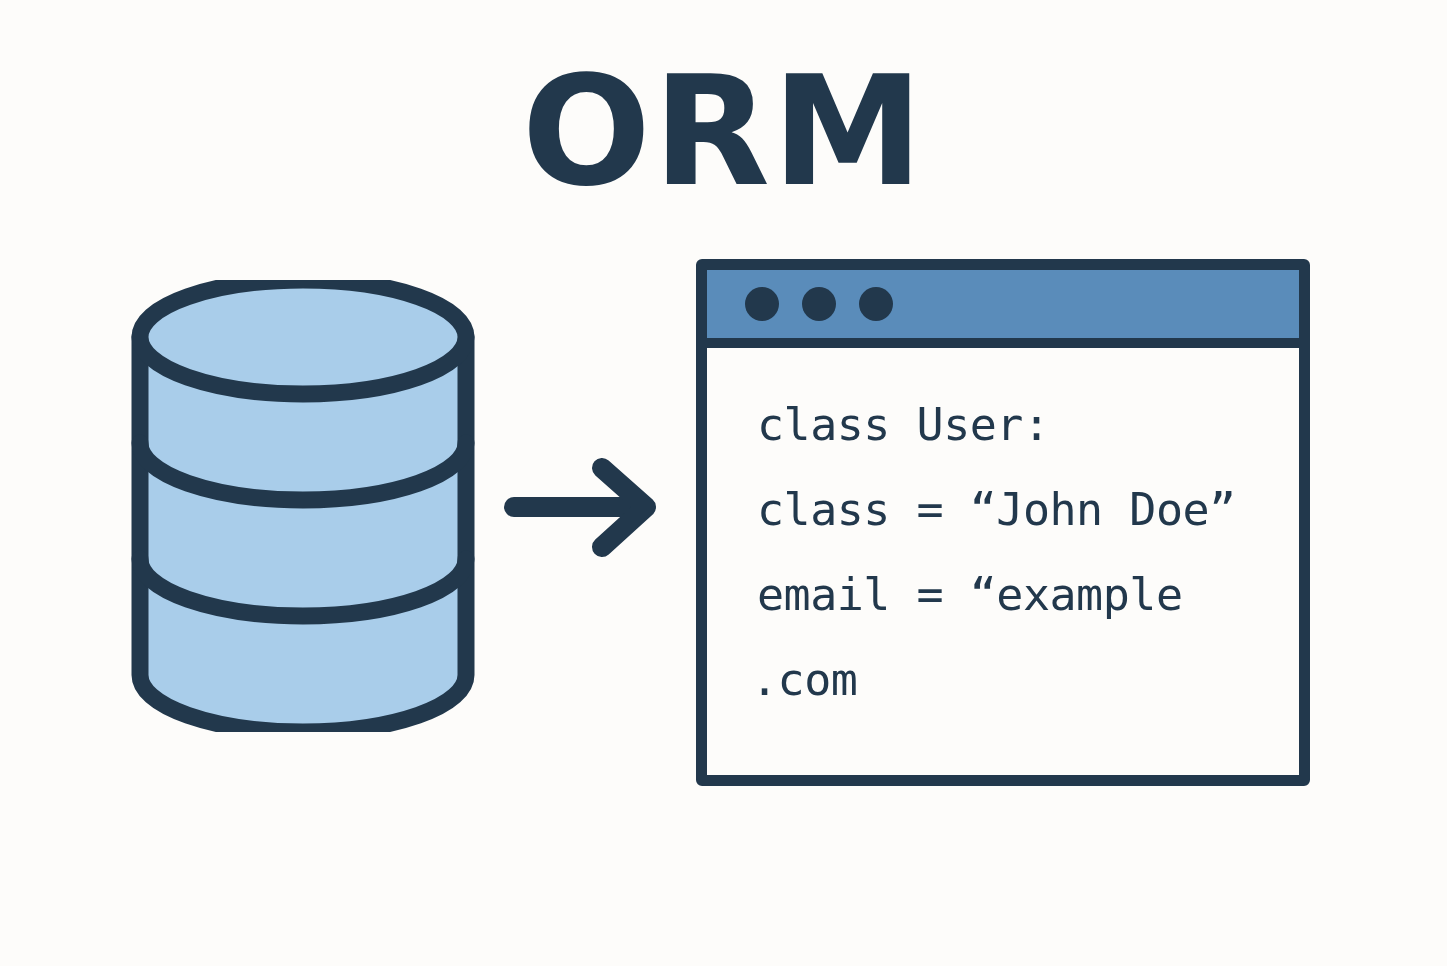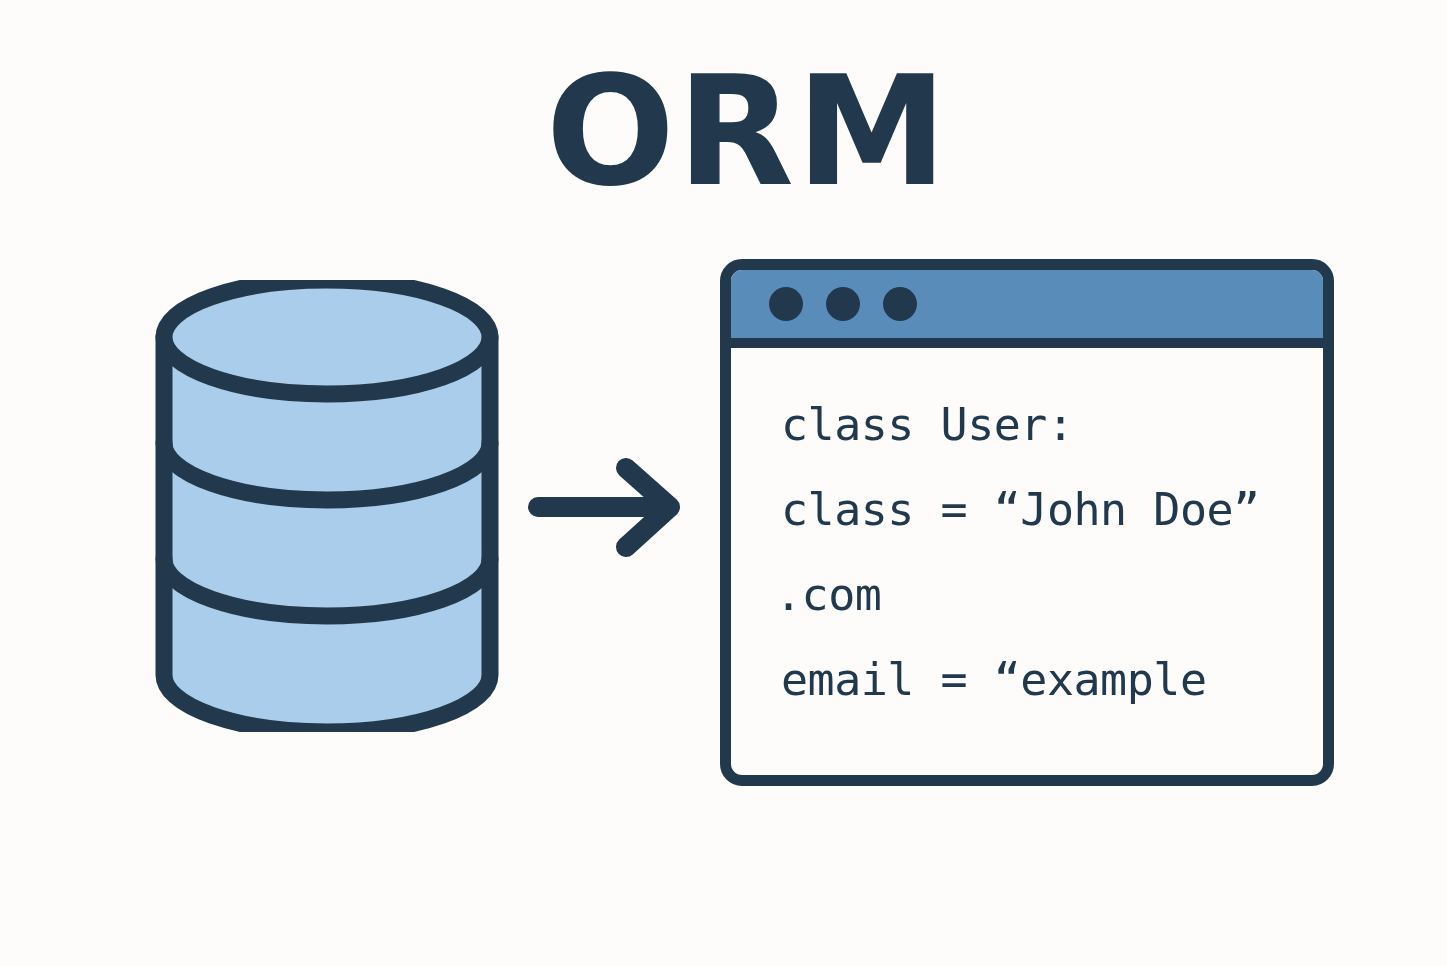--- a/index.html
+++ b/index.html
@@ -15,21 +15,20 @@
     position: relative;
   }
 
   #stage {
     position: absolute;
     left: 0;
     top: 0;
     width: 1212px;
     height: 966px;
     background: #fdfcfa;
-    margin-left: 24px;
   }
 
   
   .title {
     position: absolute;
     left: 0;
     top: 52px;
     width: 1447px;
     text-align: center;
     font-family: "DejaVu Sans", sans-serif;
@@ -61,21 +60,21 @@
 
   
   .code-window {
     position: absolute;
     left: 696px;
     top: 259px;
     width: 614px;
     height: 527px;
     box-sizing: border-box;
     border: 11px solid #22384c;
-    border-radius: 22px;
+    border-radius: 6px;
     background: #fdfcfa;
     overflow: hidden;
   }
   .titlebar {
     position: relative;
     height: 78px;
     background: #5a8cba;
     border-bottom: 10px solid #22384c;
     box-sizing: border-box;
     display: flex;
@@ -141,19 +140,19 @@
 
     <div class="titlebar">
       <span class="dot"></span>
       <span class="dot"></span>
       <span class="dot"></span>
     </div>
 
     <div class="code-body">
       <div class="code-line">class User:</div>
       <div class="code-line">class = “John Doe”</div>
+      <div class="code-line">email = “example</div>
       <div class="code-line indent-out">.com</div>
-      <div class="code-line">email = “example</div>
     </div>
 
   </div>
 
 </div>
 
 </body></html>

